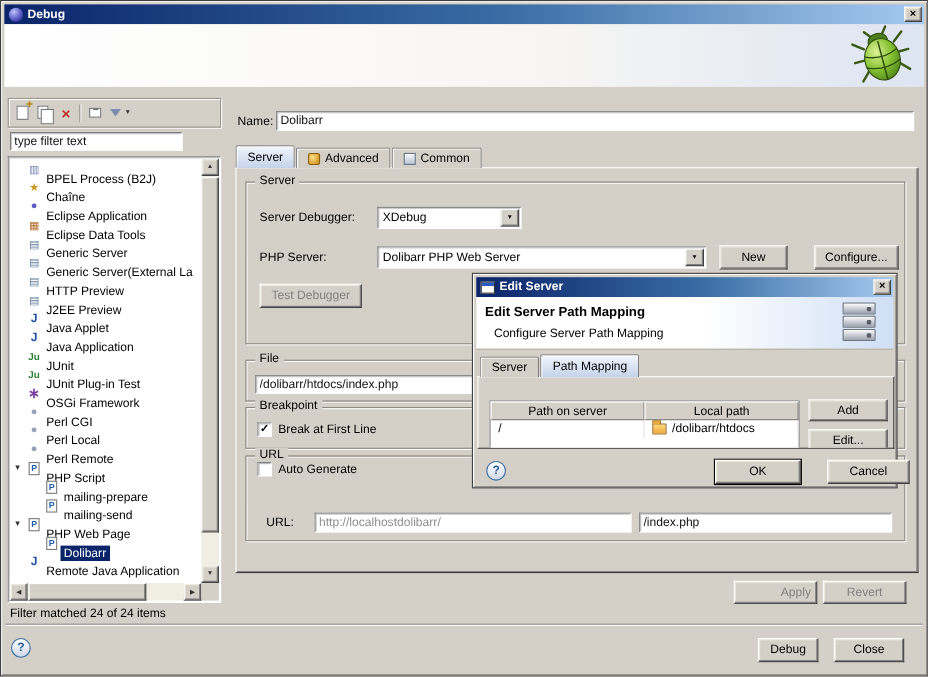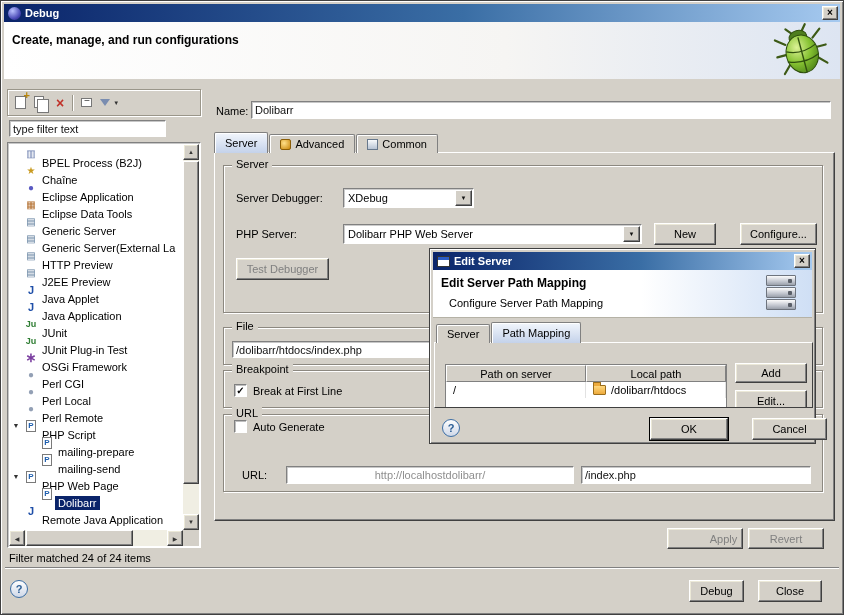--- a/index.html
+++ b/index.html
@@ -156,21 +156,20 @@
 
   <div class="titlebar">
     <span class="wicon"></span>
     <span class="ttext">Debug</span>
     <div class="btn tbclose">
         <span class="xglyph">×</span>
       </div>
   </div>
 
   <div class="header-band">
-    <div class="header-title">Create, manage, and run configurations</div>
     <svg class="bug" width="54" height="52" viewBox="0 0 54 52">
       <defs>
         <radialGradient id="bugGrad" cx="0.38" cy="0.3" r="0.85">
           <stop offset="0" stop-color="#dcf296"></stop>
           <stop offset="0.5" stop-color="#86c232"></stop>
           <stop offset="1" stop-color="#3f7312"></stop>
         </radialGradient>
       </defs>
       <g stroke="#3d5a16" stroke-width="2.2" stroke-linecap="round">
         <line x1="13" y1="18" x2="4" y2="11"></line>
@@ -409,21 +408,21 @@
       </div>
     </div>
 
     <div class="group" style="left:8px;top:261px;width:600px;height:78px;">
       <span class="glegend">URL</span>
       <div class="cbrow" style="left:10px;top:5px;justify-content:space-between;">
         <span class="cb"></span>
         <span>Auto Generate</span>
       </div>
       <div class="flabel" style="left:18px;top:54px;">URL:</div>
-      <input class="input" style="position: absolute; left: 62px; top: 51px; width: 288px; height: 18px; color: rgb(142, 142, 142); text-align: center;" value="http://localhostdolibarr/">
+      <input class="input" style="position: absolute; left: 62px; top: 51px; width: 288px; height: 18px; color: rgb(142, 142, 142);" value="http://localhostdolibarr/">
       <input class="input" style="position: absolute; left: 357px; top: 51px; width: 230px; height: 18px;" value="/index.php">
     </div>
   </div>
 
   <div class="btn disabled apply-btn">
       <span>Apply</span>
     </div>
   <div class="btn disabled revert-btn">
       <span>Revert</span>
     </div>

